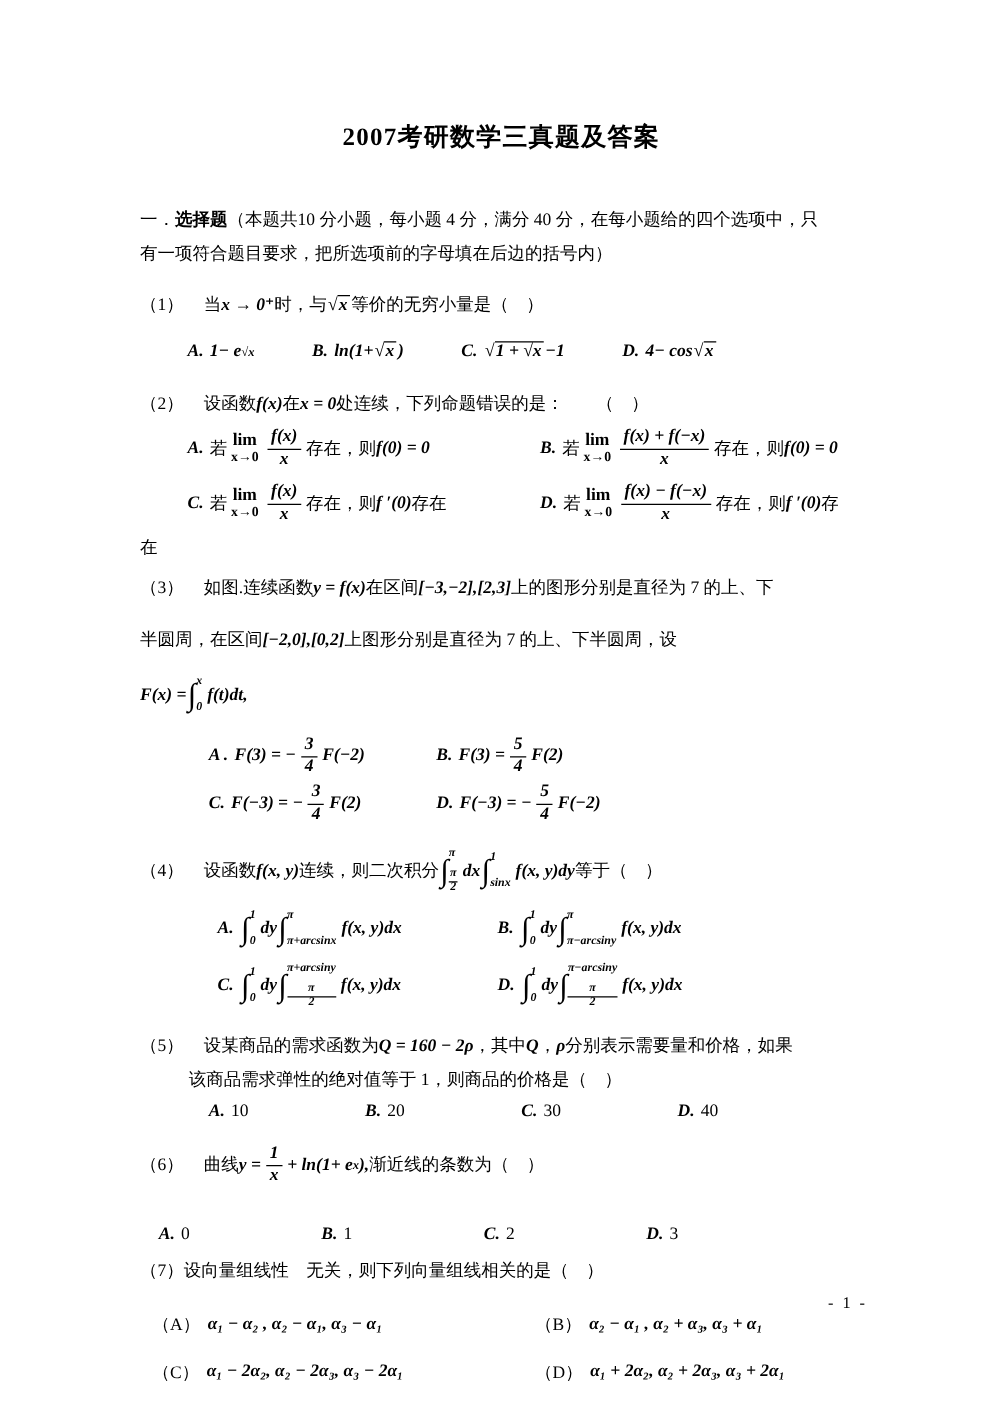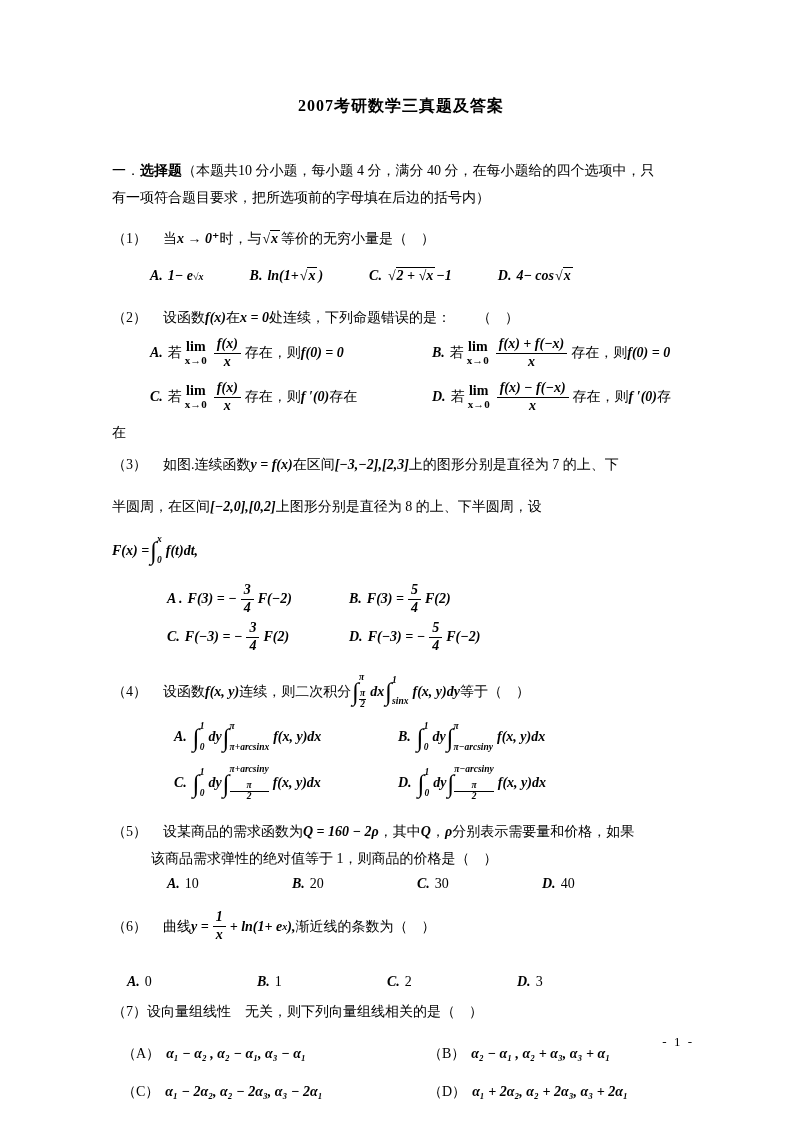--- a/index.html
+++ b/index.html
@@ -1,20 +1,20 @@
 <!DOCTYPE html>
 <html><head>
 <meta charset="utf-8">
 <style>
   *{margin:0;padding:0;box-sizing:border-box;}
   html,body{background:#fff;}
   body{width:794px;height:1123px;position:relative;color:#000;
        font-family:"Liberation Serif","DejaVu Serif",serif;font-size:14px;}
   .page{position:absolute;inset:0;padding:96px 104px 0 112px;}
-  .title{font-size:16px;font-weight:bold;text-align:center;letter-spacing:1px;margin-bottom:40px;}
+  .title{font-size:20px;font-weight:bold;text-align:center;letter-spacing:1px;margin-bottom:40px;}
   .line{line-height:27px;}
   .bold{font-weight:bold;}
   .math{font-family:"Liberation Serif","DejaVu Serif",serif;font-style:italic;font-weight:bold;}
   .qno{margin-right:16px;}
   .qline{line-height:27px;margin-top:14px;display:flex;align-items:center;flex-wrap:wrap;}
   .plainline{line-height:27px;}
   .olabel{font-weight:bold;font-style:italic;margin-right:5px;}
   .optrow{display:flex;align-items:center;}
   .q1opts{padding-left:38px;margin:16px 0 20px;}
   .q1opts .opt{margin-right:46px;display:inline-flex;align-items:center;}
@@ -90,21 +90,21 @@
         <sup class="msup">√x</sup>
       </span>
     <span class="opt">
         <span class="olabel">B.</span>
         <span class="math">ln(1+ </span>
         <span class="math sqrt"><span class="rs">√</span><span class="rb">x</span></span>
         <span class="math">)</span>
       </span>
     <span class="opt">
         <span class="olabel">C.</span>
-        <span class="math sqrt"><span class="rs">√</span><span class="rb">2 + √x</span></span>
+        <span class="math sqrt"><span class="rs">√</span><span class="rb">1 + √x</span></span>
         <span class="math"> −1</span>
       </span>
     <span class="opt">
         <span class="olabel">D.</span>
         <span class="math">4− cos</span>
         <span class="math sqrt"><span class="rs">√</span><span class="rb">x</span></span>
       </span>
   </div>
 
   <div class="qline">
@@ -184,21 +184,21 @@
     <span class="qno">（3）</span>
     <span>如图.连续函数</span>
     <span class="math">y = f(x)</span>
     <span>在区间</span>
     <span class="math">[−3,−2],[2,3]</span>
     <span>上的图形分别是直径为 7 的上、下</span>
   </div>
   <div class="wline">
     <span>半圆周，在区间</span>
     <span class="math">[−2,0],[0,2]</span>
-    <span>上图形分别是直径为 8 的上、下半圆周，设</span>
+    <span>上图形分别是直径为 7 的上、下半圆周，设</span>
   </div>
   <div class="wline">
     <span class="math">F(x) =</span>
     <span class="intgrp">
         <span class="isym">∫</span>
         <span class="ilims">
           <span>x</span>
           <span>0</span>
         </span>
       </span>

